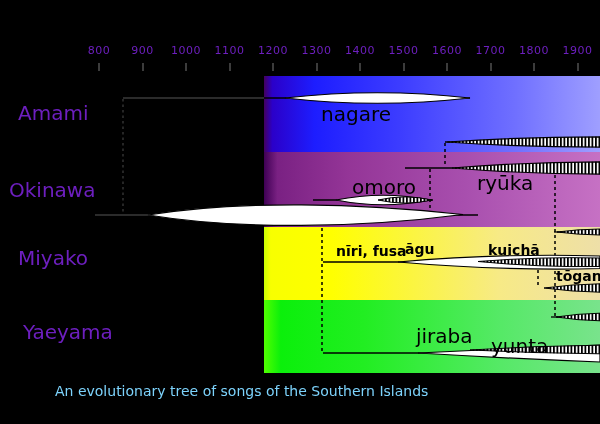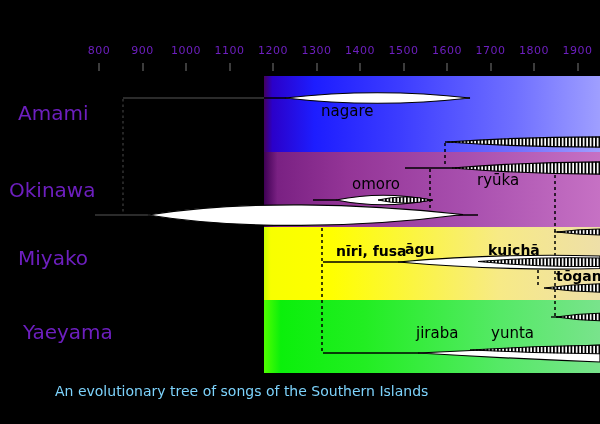--- a/index.html
+++ b/index.html
@@ -22,21 +22,21 @@
   .band-amami{top:76px;height:76px;
     background:linear-gradient(90deg,#44005e 0%,#2b00c9 2.5%,#1d1dff 15%,#3c3cff 40%,#7070ff 75%,#9f9fff 100%);}
   .band-okinawa{top:152px;height:75px;
     background:linear-gradient(90deg,#3f0054 0%,#7a2183 4%,#943597 25%,#a84fae 60%,#c671c4 100%);}
   .band-miyako{top:227px;height:73px;
     background:linear-gradient(90deg,#c8ff00 0%,#f8ff00 2%,#ffff00 20%,#f7ea86 70%,#eedfa8 100%);}
   .band-yaeyama{top:300px;height:73px;
     background:linear-gradient(90deg,#50ff00 0%,#0bf00b 5%,#22ee22 30%,#55e966 70%,#79e38c 100%);}
   .overlay{position:absolute;left:0;top:0;pointer-events:none;}
   .genre-label{
-    position:absolute;color:#000;font-size:15px;white-space:nowrap;
+    position:absolute;color:#000;font-size:20px;white-space:nowrap;
   }
   .genre-label.small{font-size:14px;font-weight:bold;}
   .genre-label.trunk{font-size:16px;color:#3c3c3c;}
   .caption{
     position:absolute;left:55px;top:383px;width:545px;overflow:hidden;
     font-size:14px;color:#7dd3fc;white-space:nowrap;
   }
 </style>
 </head>
 <body>
@@ -124,17 +124,17 @@
 
   <div class="genre-label small" style="left:189px;top:103px;font-size:13px">omori</div>
   <div class="genre-label" style="left:321px;top:102px">nagare</div>
   <div class="genre-label" style="left:352px;top:175px">omoro</div>
   <div class="genre-label" style="left:477px;top:171px">ryūka</div>
   <div class="genre-label small" style="left:336px;top:243px">nīri, fusa</div>
   <div class="genre-label small" style="left:405px;top:241px">āgu</div>
   <div class="genre-label small" style="left:488px;top:242px">kuichā</div>
   <div class="genre-label small" style="left:556px;top:268px">tōgani</div>
   <div class="genre-label" style="left:416px;top:324px">jiraba</div>
-  <div class="genre-label" style="left:491px;top:324px">yunta</div>
+  <div class="genre-label" style="left:491px;top:334px">yunta</div>
 
   <div class="caption">An evolutionary tree of songs of the Southern Islands</div>
 
 </div>
 
 </body></html>

